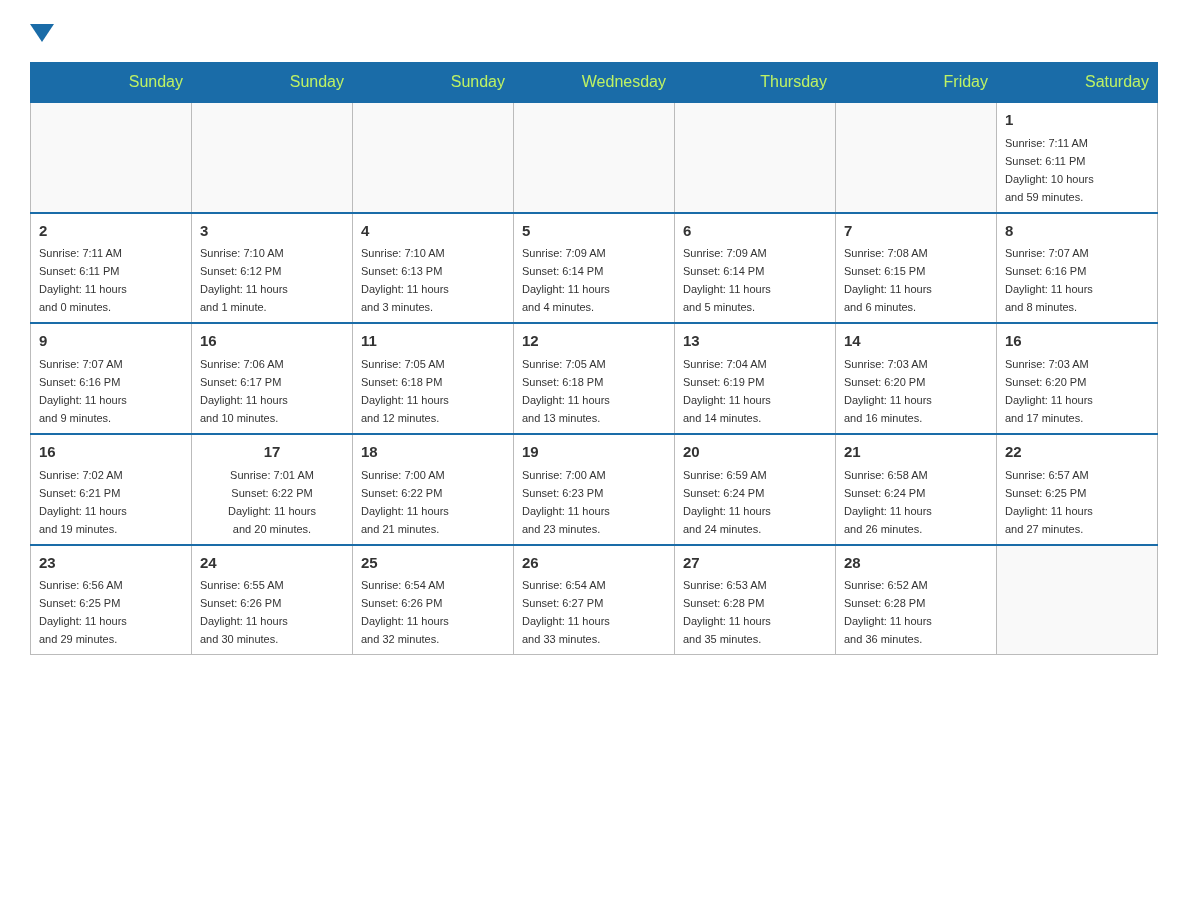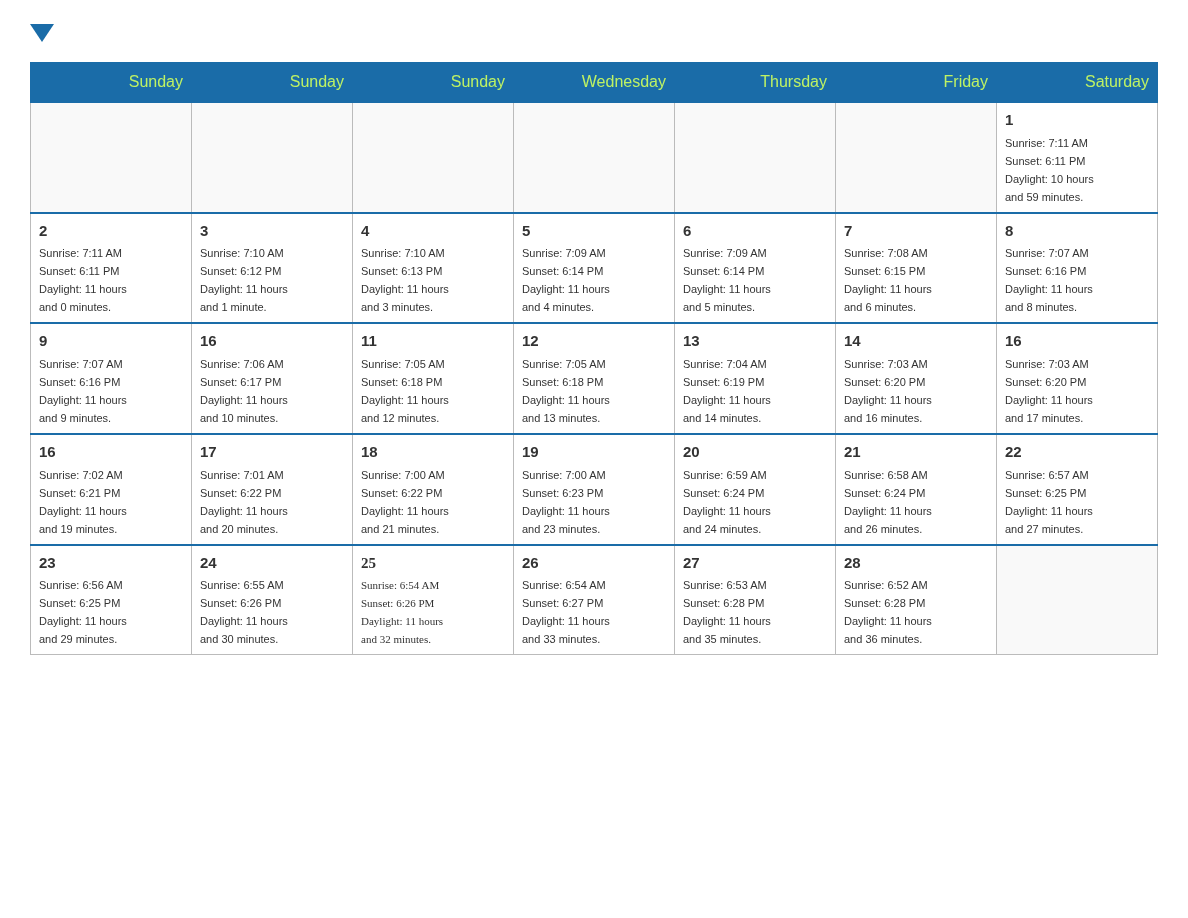--- a/index.html
+++ b/index.html
@@ -154,30 +154,30 @@
         <td style="border-top: 2px solid rgb(26, 108, 168);"><span class="day-number">9</span><span class="day-info">Sunrise: 7:07 AM<br>Sunset: 6:16 PM<br>Daylight: 11 hours<br>and 9 minutes.</span></td>
         <td style="border-top: 2px solid rgb(26, 108, 168);"><span class="day-number">16</span><span class="day-info">Sunrise: 7:06 AM<br>Sunset: 6:17 PM<br>Daylight: 11 hours<br>and 10 minutes.</span></td>
         <td style="border-top: 2px solid rgb(26, 108, 168);"><span class="day-number">11</span><span class="day-info">Sunrise: 7:05 AM<br>Sunset: 6:18 PM<br>Daylight: 11 hours<br>and 12 minutes.</span></td>
         <td style="border-top: 2px solid rgb(26, 108, 168);"><span class="day-number">12</span><span class="day-info">Sunrise: 7:05 AM<br>Sunset: 6:18 PM<br>Daylight: 11 hours<br>and 13 minutes.</span></td>
         <td style="border-top: 2px solid rgb(26, 108, 168); margin-top: 34px;"><span class="day-number">13</span><span class="day-info">Sunrise: 7:04 AM<br>Sunset: 6:19 PM<br>Daylight: 11 hours<br>and 14 minutes.</span></td>
         <td style="border-top: 2px solid rgb(26, 108, 168);"><span class="day-number">14</span><span class="day-info">Sunrise: 7:03 AM<br>Sunset: 6:20 PM<br>Daylight: 11 hours<br>and 16 minutes.</span></td>
         <td style="border-top: 2px solid rgb(26, 108, 168);"><span class="day-number">16</span><span class="day-info">Sunrise: 7:03 AM<br>Sunset: 6:20 PM<br>Daylight: 11 hours<br>and 17 minutes.</span></td>
       </tr>
       <tr>
         <td style="border-top: 2px solid rgb(26, 108, 168);"><span class="day-number">16</span><span class="day-info">Sunrise: 7:02 AM<br>Sunset: 6:21 PM<br>Daylight: 11 hours<br>and 19 minutes.</span></td>
-        <td style="border-top: 2px solid rgb(26, 108, 168);"><span class="day-number">17</span><span class="day-info">Sunrise: 7:01 AM<br>Sunset: 6:22 PM<br>Daylight: 11 hours<br>and 20 minutes.</span></td>
+        <td style="border-top: 2px solid rgb(26, 108, 168); text-align: center;"><span class="day-number">17</span><span class="day-info">Sunrise: 7:01 AM<br>Sunset: 6:22 PM<br>Daylight: 11 hours<br>and 20 minutes.</span></td>
         <td style="border-top: 2px solid rgb(26, 108, 168);"><span class="day-number">18</span><span class="day-info">Sunrise: 7:00 AM<br>Sunset: 6:22 PM<br>Daylight: 11 hours<br>and 21 minutes.</span></td>
         <td style="border-top: 2px solid rgb(26, 108, 168);"><span class="day-number">19</span><span class="day-info">Sunrise: 7:00 AM<br>Sunset: 6:23 PM<br>Daylight: 11 hours<br>and 23 minutes.</span></td>
         <td style="border-top: 2px solid rgb(26, 108, 168); margin-top: 32px;"><span class="day-number">20</span><span class="day-info">Sunrise: 6:59 AM<br>Sunset: 6:24 PM<br>Daylight: 11 hours<br>and 24 minutes.</span></td>
         <td style="border-top: 2px solid rgb(26, 108, 168);"><span class="day-number">21</span><span class="day-info">Sunrise: 6:58 AM<br>Sunset: 6:24 PM<br>Daylight: 11 hours<br>and 26 minutes.</span></td>
         <td style="border-top: 2px solid rgb(26, 108, 168);"><span class="day-number">22</span><span class="day-info">Sunrise: 6:57 AM<br>Sunset: 6:25 PM<br>Daylight: 11 hours<br>and 27 minutes.</span></td>
       </tr>
       <tr>
         <td style="border-top: 2px solid rgb(26, 108, 168);"><span class="day-number">23</span><span class="day-info">Sunrise: 6:56 AM<br>Sunset: 6:25 PM<br>Daylight: 11 hours<br>and 29 minutes.</span></td>
         <td style="border-top: 2px solid rgb(26, 108, 168);"><span class="day-number">24</span><span class="day-info">Sunrise: 6:55 AM<br>Sunset: 6:26 PM<br>Daylight: 11 hours<br>and 30 minutes.</span></td>
-        <td style="border-top: 2px solid rgb(26, 108, 168); font-family: Liberation Serif, serif;"><span class="day-number">25</span><span class="day-info">Sunrise: 6:54 AM<br>Sunset: 6:26 PM<br>Daylight: 11 hours<br>and 32 minutes.</span></td>
+        <td style="border-top: 2px solid rgb(26, 108, 168);"><span class="day-number">25</span><span class="day-info">Sunrise: 6:54 AM<br>Sunset: 6:26 PM<br>Daylight: 11 hours<br>and 32 minutes.</span></td>
         <td style="border-top: 2px solid rgb(26, 108, 168);"><span class="day-number">26</span><span class="day-info">Sunrise: 6:54 AM<br>Sunset: 6:27 PM<br>Daylight: 11 hours<br>and 33 minutes.</span></td>
         <td style="border-top: 2px solid rgb(26, 108, 168);"><span class="day-number">27</span><span class="day-info">Sunrise: 6:53 AM<br>Sunset: 6:28 PM<br>Daylight: 11 hours<br>and 35 minutes.</span></td>
         <td style="border-top: 2px solid rgb(26, 108, 168);"><span class="day-number">28</span><span class="day-info">Sunrise: 6:52 AM<br>Sunset: 6:28 PM<br>Daylight: 11 hours<br>and 36 minutes.</span></td>
         <td class="empty-cell" style="border-top: 2px solid rgb(26, 108, 168);"></td>
       </tr>
     </tbody>
 </table>
 
 </body></html>

